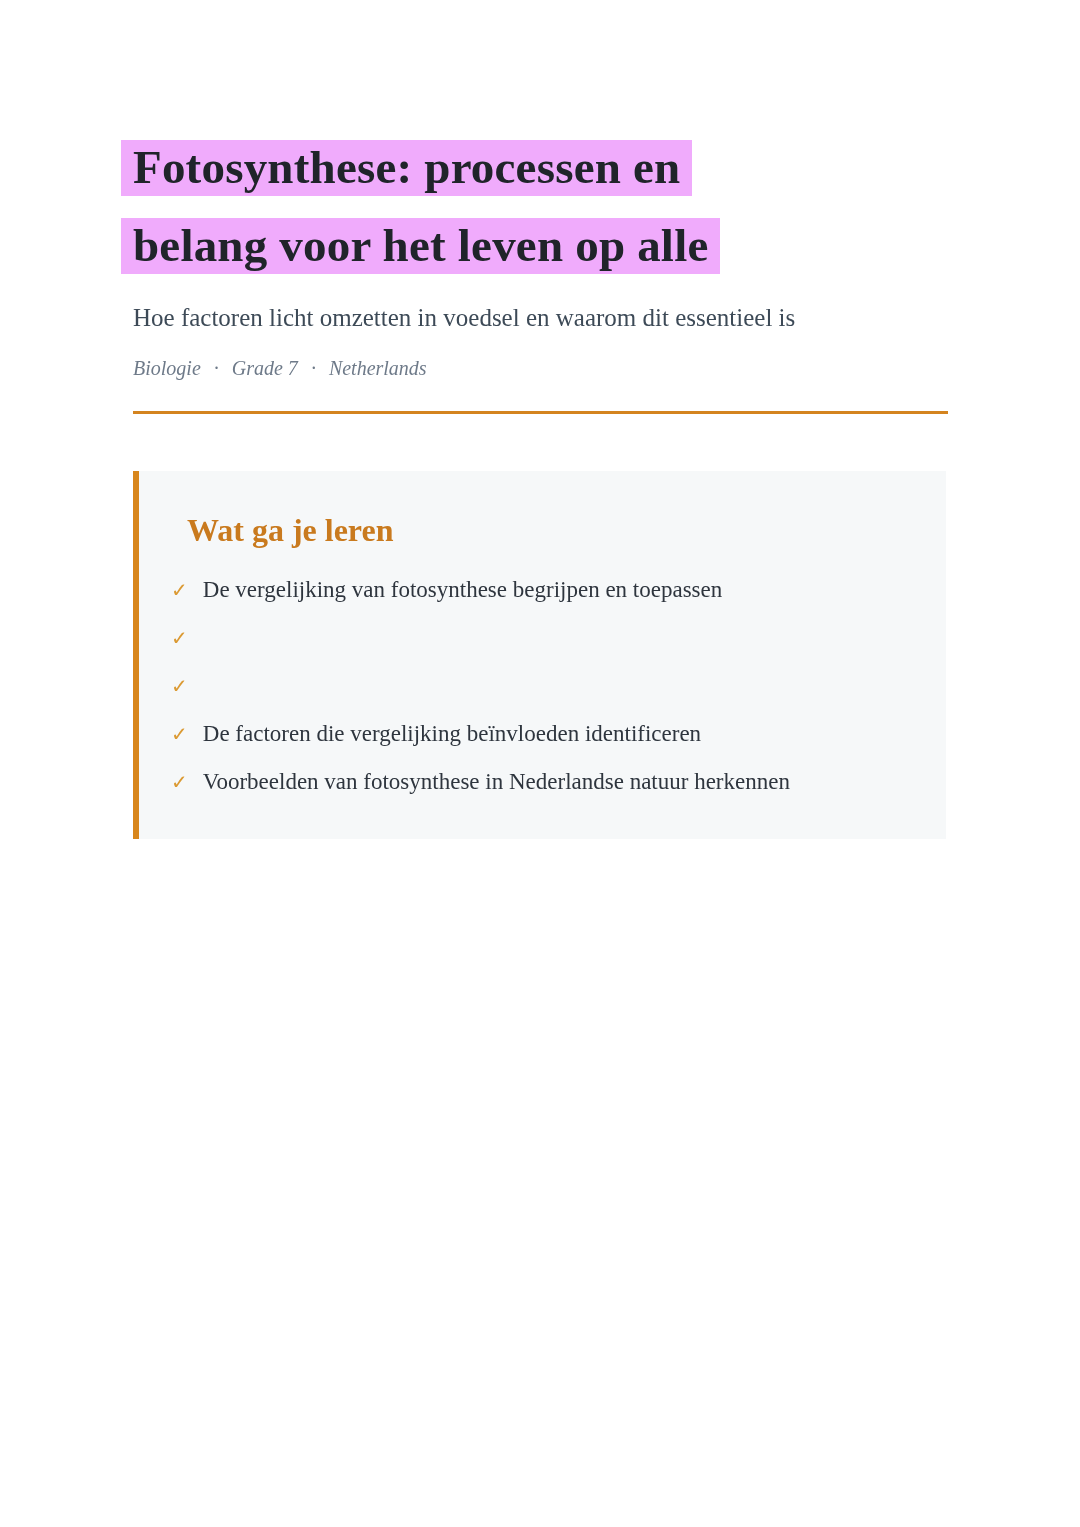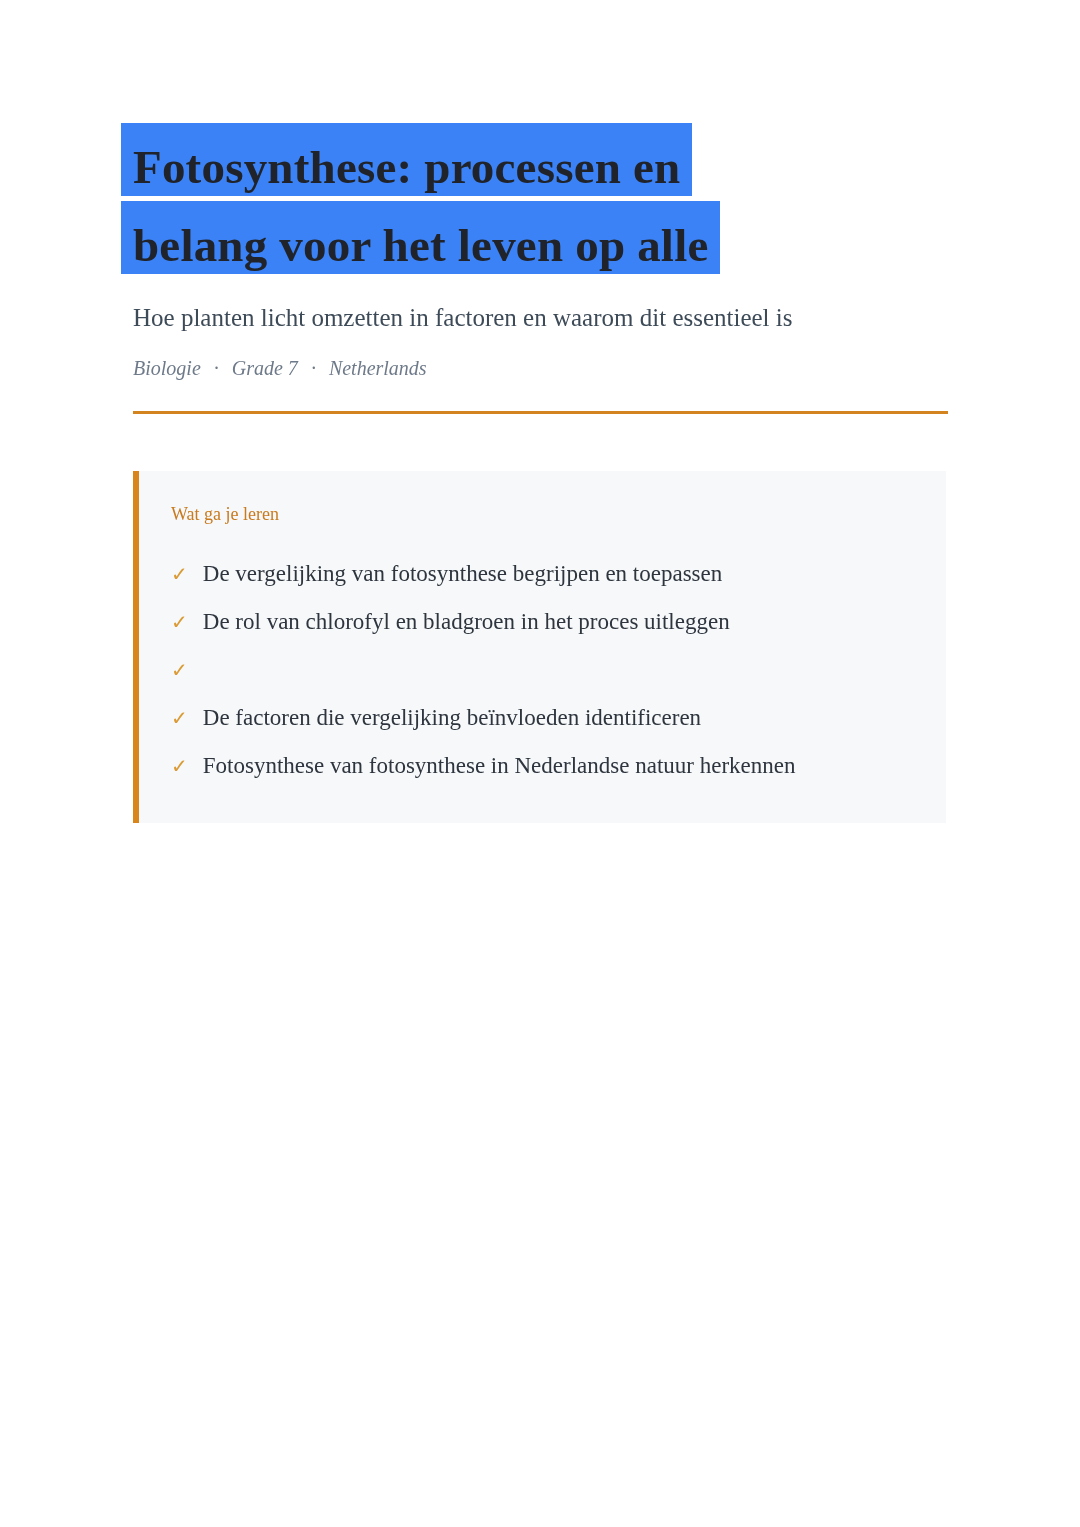--- a/index.html
+++ b/index.html
@@ -19,22 +19,22 @@
   }
   h1.page-title {
     margin: 0;
     font-size: 47px;
     line-height: 78px;
     font-weight: 700;
     color: #20242a;
     letter-spacing: 0.2px;
   }
   .hl {
-    background: #3b82f6;
-    padding: 18px 12px 3px 12px;
+    background: #f0abfc;
+    padding: 1px 12px 3px 12px;
     margin-left: -12px;
     white-space: nowrap;
   }
   .subtitle {
     margin: 16px 0 0 0;
     font-size: 25px;
     line-height: 35px;
     font-weight: 400;
     color: #3d4a57;
   }
@@ -53,24 +53,24 @@
     width: 815px;
   }
   .card {
     margin-top: 57px;
     width: 813px;
     background: #F6F8F9;
     border-left: 6px solid #D8861C;
     padding: 26px 40px 42px 32px;
   }
   .card h2 {
-    margin: 0;
-    font-size: 18px;
+    margin: 16px;
+    font-size: 32px;
     line-height: 34px;
-    font-weight: 400;
+    font-weight: 700;
     color: #C97A1E;
   }
   .objectives {
     list-style: none;
     margin: 28px 0 0 0;
     padding: 0;
   }
   .objectives li {
     display: flex;
     align-items: flex-start;
@@ -93,50 +93,49 @@
 <body>
 
 <div class="content">
 
   <h1 class="page-title">
     <span class="hl">Fotosynthese: processen en</span>
     <br>
     <span class="hl">belang voor het leven op alle</span>
   </h1>
 
-  <p class="subtitle">Hoe planten licht omzetten in factoren en waarom dit essentieel is</p>
+  <p class="subtitle">Hoe factoren licht omzetten in voedsel en waarom dit essentieel is</p>
 
   <div class="meta">
     <span>Biologie</span>
     <span class="sep">·</span>
     <span>Grade 7</span>
     <span class="sep">·</span>
     <span>Netherlands</span>
   </div>
 
   <hr class="divider">
 
   <div class="card">
     <h2>Wat ga je leren</h2>
     <ul class="objectives">
       <li>
         <span class="check">✓</span>
         <span>De vergelijking van fotosynthese begrijpen en toepassen</span>
       </li>
       <li>
         <span class="check">✓</span>
-        <span>De rol van chlorofyl en bladgroen in het proces uitleggen</span>
       </li>
       <li>
         <span class="check">✓</span>
       </li>
       <li>
         <span class="check">✓</span>
         <span>De factoren die vergelijking beïnvloeden identificeren</span>
       </li>
       <li>
         <span class="check">✓</span>
-        <span>Fotosynthese van fotosynthese in Nederlandse natuur herkennen</span>
+        <span>Voorbeelden van fotosynthese in Nederlandse natuur herkennen</span>
       </li>
     </ul>
   </div>
 
 </div>
 
 </body></html>

